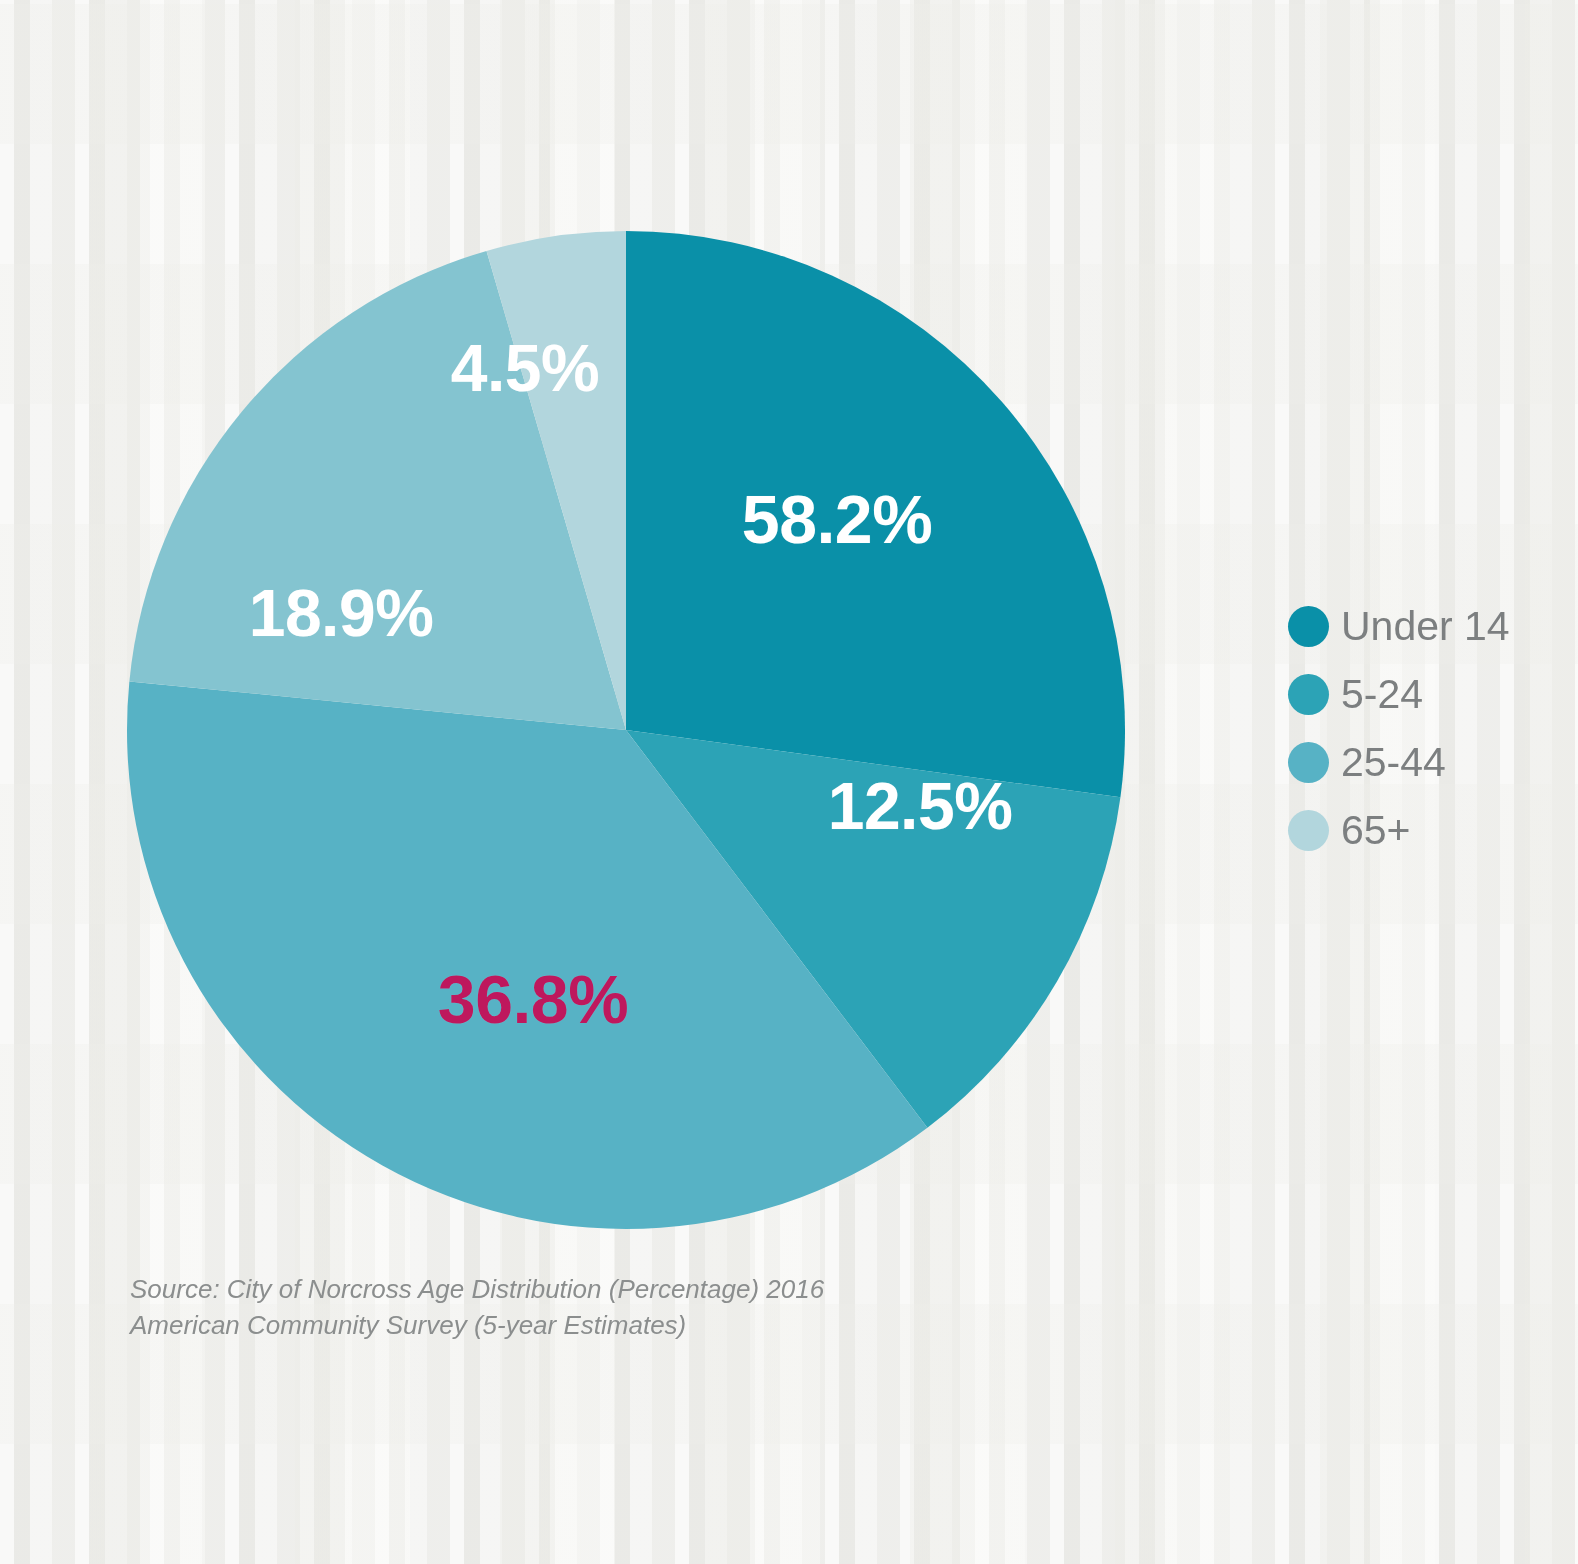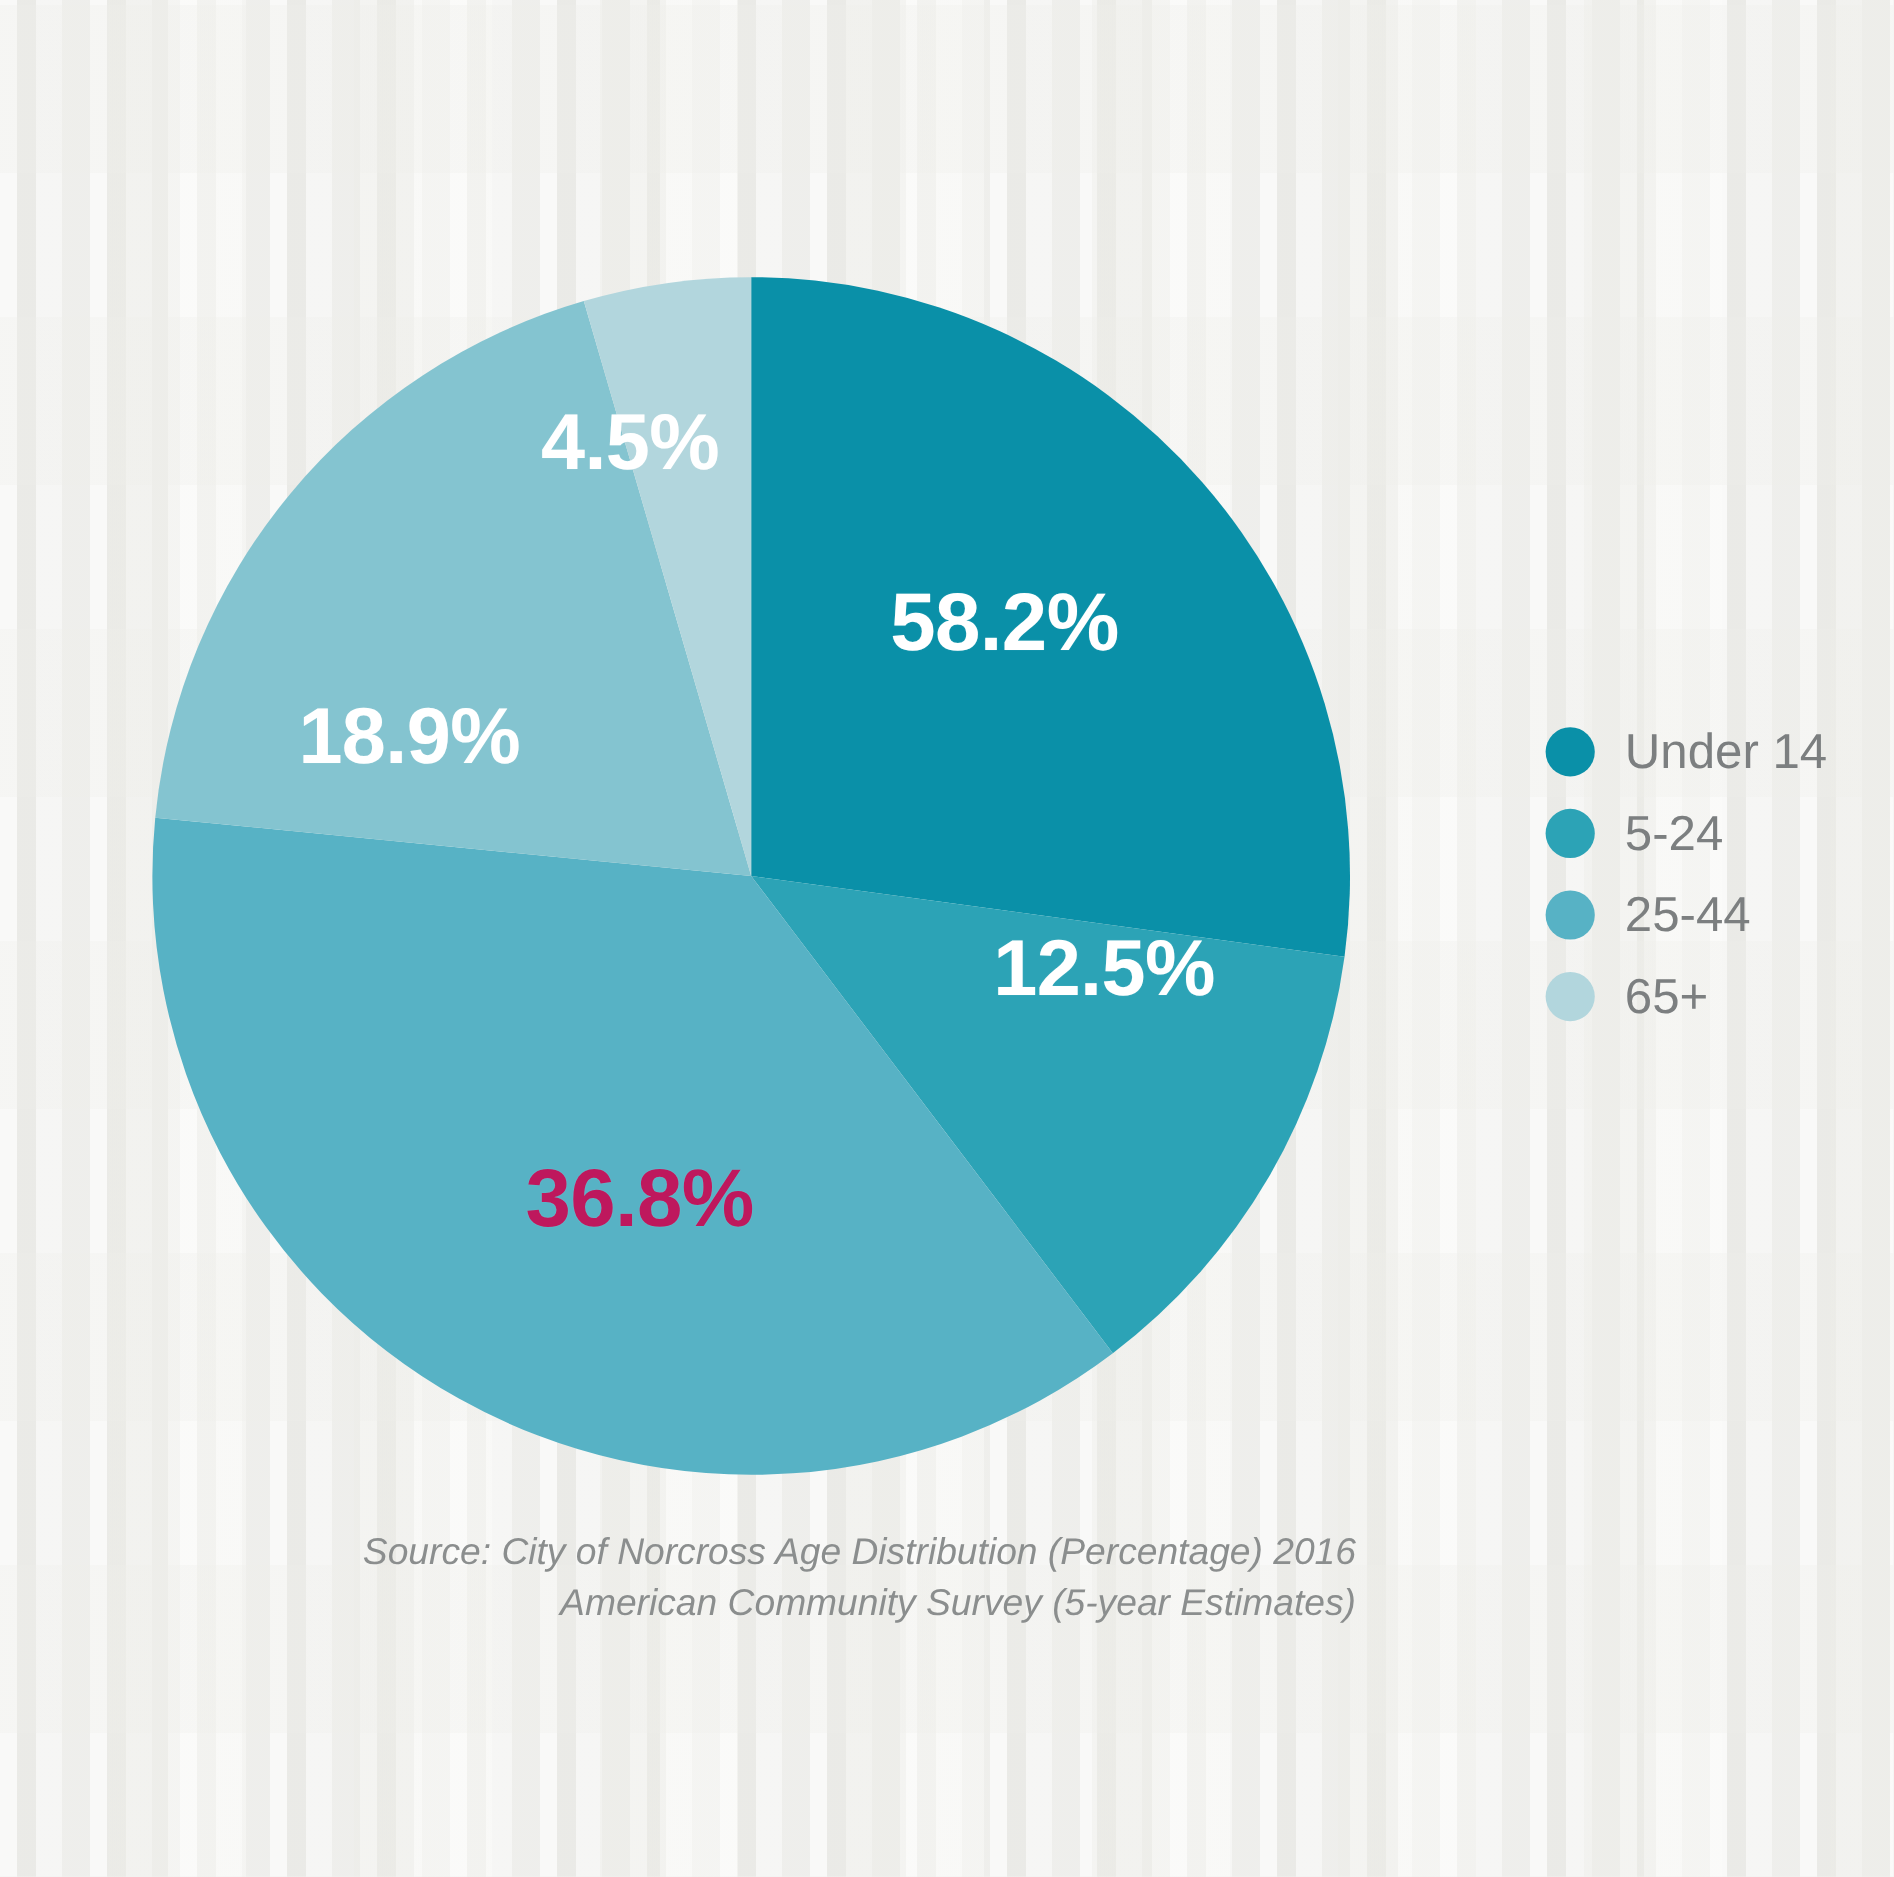--- a/index.html
+++ b/index.html
@@ -91,41 +91,41 @@
     align-items: center;
     height: 68px;
   }
   .legend-dot {
     width: 41px;
     height: 41px;
     border-radius: 50%;
     flex: 0 0 auto;
   }
   .legend-label {
-    margin-left: 25px;
+    margin-left: 12px;
     color: #7c7f80;
     font-family: "Liberation Sans", sans-serif;
     font-size: 41px;
     font-weight: normal;
     letter-spacing: 0px;
     line-height: 1;
     white-space: nowrap;
     text-align: right;
   }
 
   #source {
     position: absolute;
     left: 130px;
     top: 1272px;
     width: 1000px;
-    text-align: right;
+    text-align: left;
     color: #8b8e8e;
     font-family: "Liberation Sans", sans-serif;
     font-style: italic;
-    font-size: 31px;
+    font-size: 26px;
     line-height: 1.38;
     white-space: pre-line;
   }
 </style>
 </head>
 <body>
 
 <div id="canvas">
   <div class="texture-a"></div>
   <div class="texture-b"></div>

